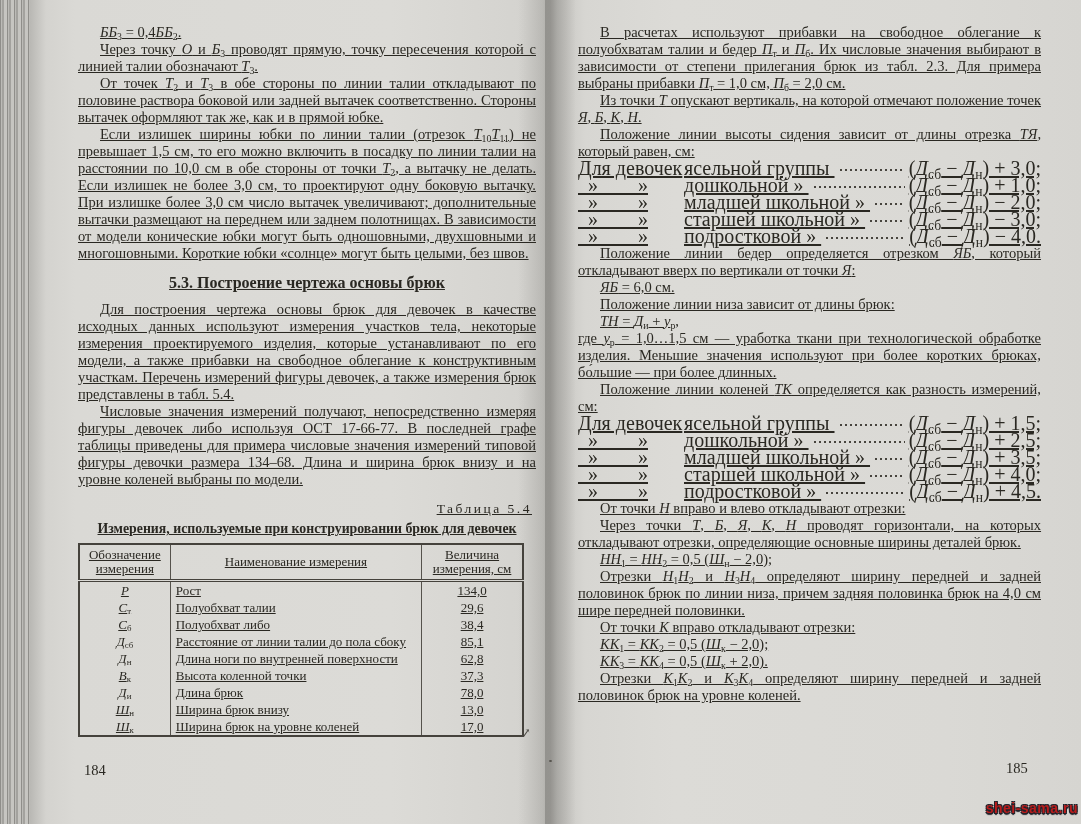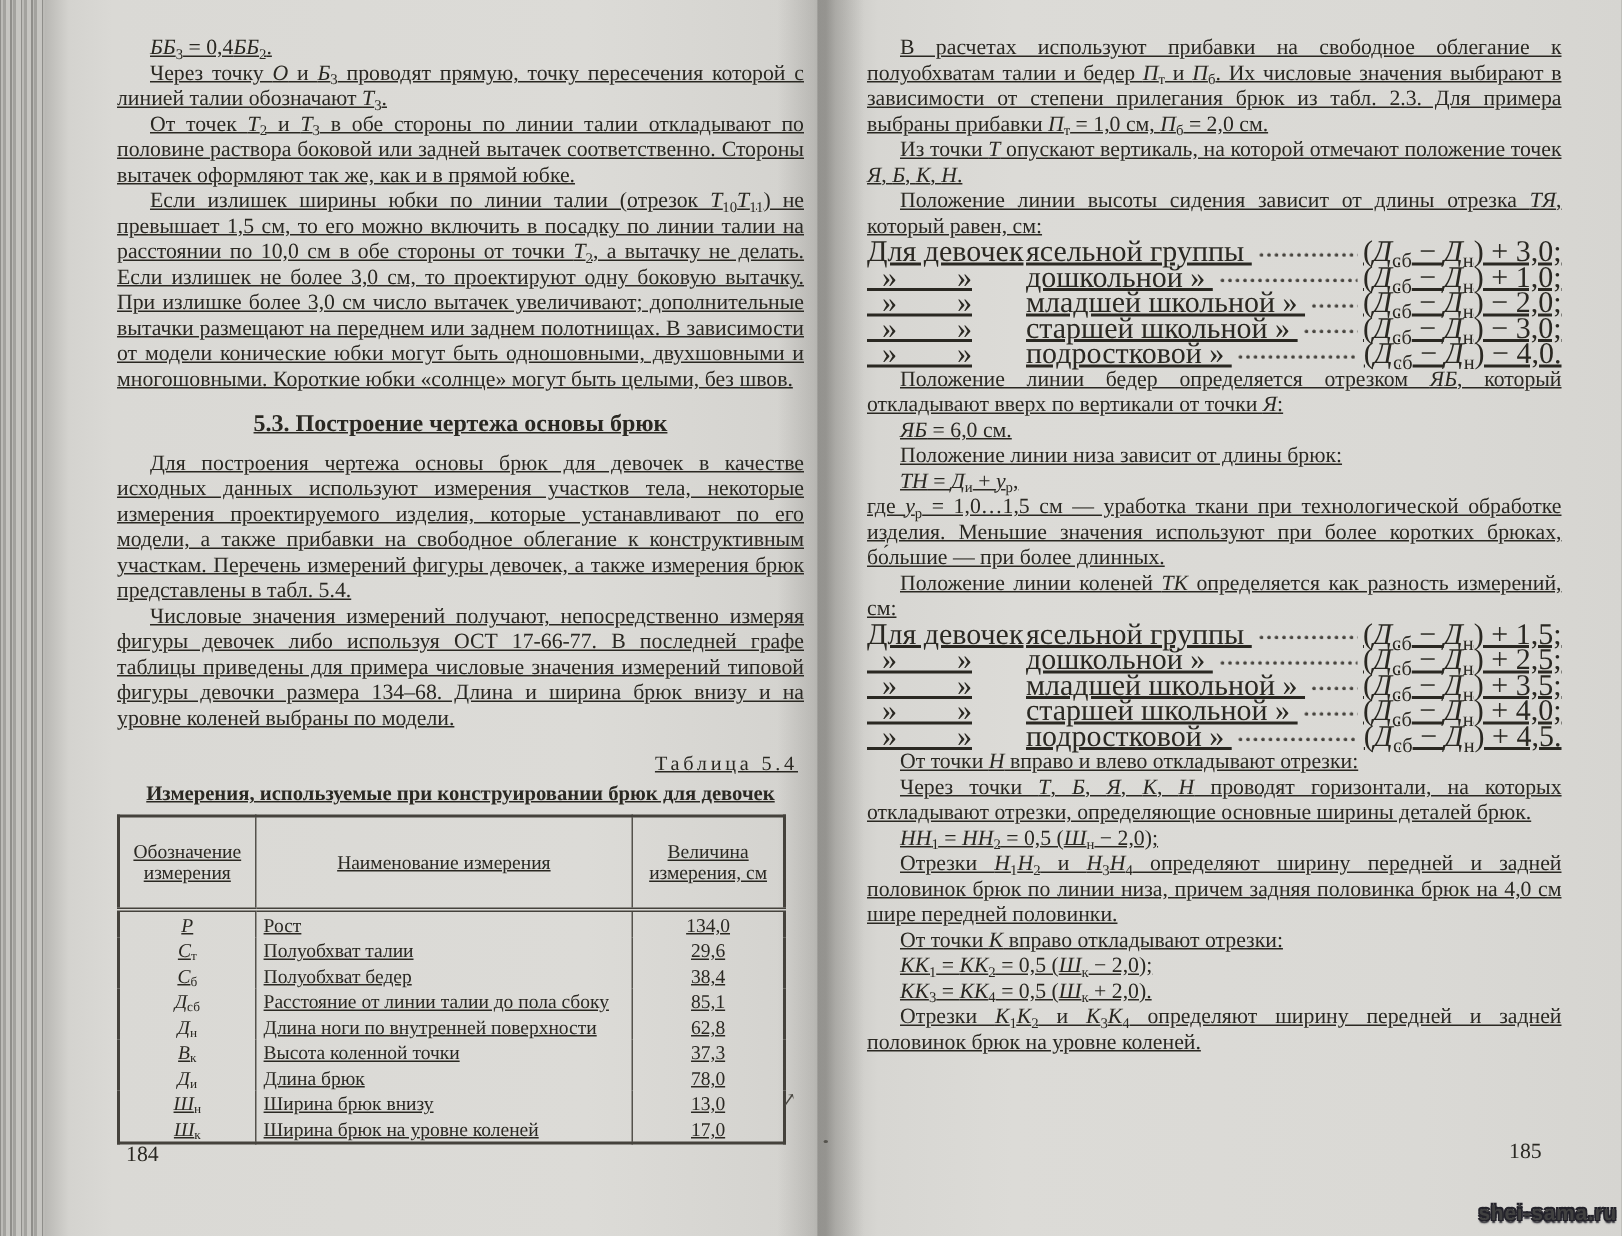--- a/index.html
+++ b/index.html
@@ -24,37 +24,37 @@
   i{font-style:italic;}
   sub{font-size:68%;line-height:0;position:relative;top:.28em;vertical-align:baseline;}
   h2.section{font-size:16px;font-weight:bold;text-align:center;margin:11px 0 9px;line-height:19px;}
   .subhead{font-size:14.6px;text-align:center;margin:9px 0 9px;line-height:18px;}
   .subhead .b{font-weight:bold;margin-right:5px;}
   .table-label{text-align:right;letter-spacing:2.5px;font-size:13.5px;margin-top:12px;padding-right:4px;line-height:17px;}
   .table-caption{text-align:center;font-weight:bold;font-size:13.8px;margin:4px 0 6px;line-height:16px;}
   table.meas{border-collapse:collapse;width:446px;font-size:13px;border:2px solid #45423c;}
   table.meas th,table.meas td{border-left:1px solid #55524c;border-right:1px solid #55524c;}
   table.meas thead th{border-bottom:3px double #45423c;font-weight:normal;text-align:center;
-        vertical-align:middle;padding:16px 2px;line-height:14px;font-size:13px;}
+        vertical-align:middle;padding:3px 2px;line-height:14px;font-size:13px;}
   table.meas tbody td{padding:0 5px;height:17px;line-height:17px;}
   .col-sym{width:90px;} .col-name{width:248px;} .col-val{width:100px;}
   td.sym{text-align:center;} td.val{text-align:center;} td.nm{text-align:left;}
   .listrow{display:flex;align-items:baseline;font-size:20px;line-height:17px;}
   .listrow .pre{white-space:pre;width:106px;flex:none;}
   .listrow .lbl{flex:none;white-space:pre;}
   .listrow .leader{flex:1 1 auto;align-self:center;height:9px;margin:0 4px;
         background-image:radial-gradient(circle at 2px 6px,#47443e 1px,rgba(0,0,0,0) 1.4px);
         background-size:5px 9px;background-repeat:repeat-x;background-position:0 0;}
   .listrow .frm{flex:none;}
   .pagenum{position:absolute;font-size:14.5px;line-height:17px;}
   .pn-left{left:54px;top:762px;}
   .pn-right{left:461px;top:760px;}
   .watermark{position:absolute;right:3px;top:800px;z-index:5;
         font-family:"Liberation Sans","DejaVu Sans",sans-serif;font-weight:bold;font-size:14px;
-        color:#404040;letter-spacing:.5px;
+        color:#b91c1c;letter-spacing:.5px;
         text-shadow:-1px -1px 0 #23222a,1px -1px 0 #23222a,-1px 1px 0 #23222a,1px 1px 0 #23222a,0 2px 1px #23222a;}
   .pen-mark{position:absolute;left:521px;top:726px;z-index:4;font-size:12px;color:#4a4842;transform:rotate(-10deg);}
   .ink-dot{position:absolute;left:549px;top:760px;width:3px;height:2px;background:#55534d;border-radius:50%;z-index:4;}
 </style>
 </head>
 <body>
 
 <div class="scan">
   <div class="edge-strip"></div>
 
@@ -88,21 +88,21 @@
               <td class="nm">Рост</td>
               <td class="val">134,0</td>
             </tr>
           <tr>
               <td class="sym"><i>С</i><sub>т</sub></td>
               <td class="nm">Полуобхват талии</td>
               <td class="val">29,6</td>
             </tr>
           <tr>
               <td class="sym"><i>С</i><sub>б</sub></td>
-              <td class="nm">Полуобхват бедер</td>
+              <td class="nm">Полуобхват либо</td>
               <td class="val">38,4</td>
             </tr>
           <tr>
               <td class="sym"><i>Д</i><sub>сб</sub></td>
               <td class="nm">Расстояние от линии талии до пола сбоку</td>
               <td class="val">85,1</td>
             </tr>
           <tr>
               <td class="sym"><i>Д</i><sub>н</sub></td>
               <td class="nm">Длина ноги по внутренней поверхности</td>

